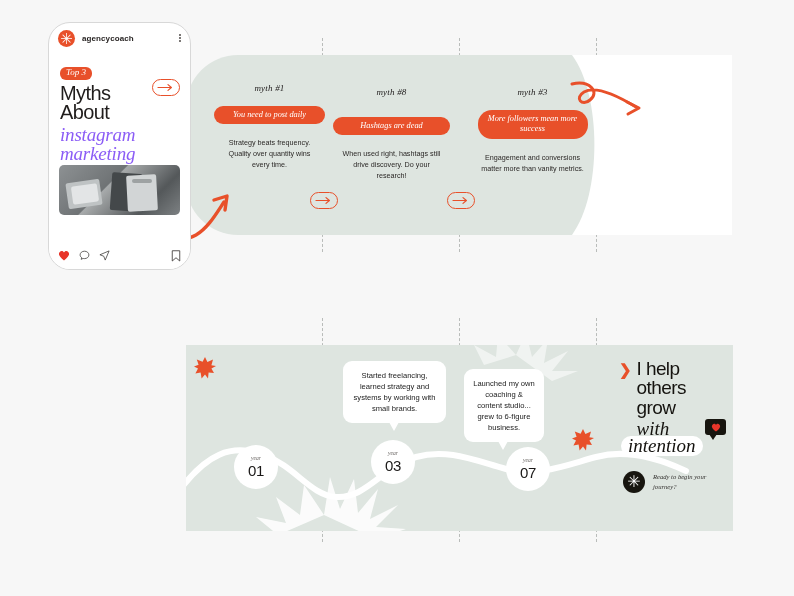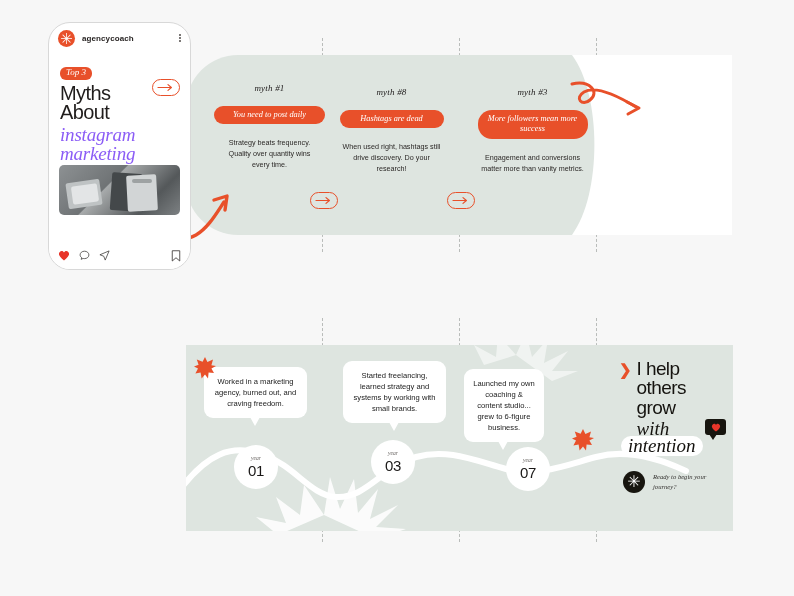--- a/index.html
+++ b/index.html
@@ -199,21 +199,21 @@
       <div class="panel-white" style="left:419px;right:0;"></div>
 
       <div class="pnl" style="left:15px;width:137px;padding-top:28px;">
         <div class="myth-label">myth #1</div>
         <div class="chip" style="margin-top:13px;width:111px;">You need to post daily</div>
         <div class="body-txt" style="margin-top:14px;width:97px;">Strategy beats frequency. Quality over quantity wins every time.</div>
       </div>
 
       <div class="pnl" style="left:137px;width:137px;padding-top:32px;">
         <div class="myth-label">myth #8</div>
-        <div class="chip" style="margin-top:13px;width:104px;">Hashtags are dead</div>
+        <div class="chip" style="margin-top:20px;width:117px;">Hashtags are dead</div>
         <div class="body-txt" style="margin-top:14px;width:100px;">When used right, hashtags still drive discovery. Do your research!</div>
         <div class="pill-btn" style="left:-13px;">
           <svg width="16" height="7" viewBox="0 0 16 7">
             <path d="M0 3.5 H13 M10 0.6 L13.4 3.5 L10 6.4" stroke="#e8502a" stroke-width="1.2" fill="none" stroke-linecap="round" stroke-linejoin="round"></path>
           </svg>
         </div>
       </div>
 
       <div class="pnl" style="left:274px;width:145px;padding-top:32px;">
         <div class="myth-label">myth #3</div>
@@ -310,21 +310,20 @@
         <g fill="#ffffff" opacity=".88">
           <path d="M138 170 l6 -38 l10 32 l14 -30 l4 34 l20 -24 l-8 30 l28 -14 l-22 22 l30 2 l-30 10 Z"></path>
           <path d="M138 170 l-20 -30 l-4 30 l-24 -18 l10 26 l-30 -6 l22 18 Z"></path>
         </g>
         <g fill="#ffffff" opacity=".55">
           <path d="M330 10 l10 -22 l6 24 l16 -18 l-4 24 l24 -12 l-16 20 l26 0 l-26 10 Z"></path>
           <path d="M330 10 l-18 -20 l-2 22 l-22 -12 l10 20 Z"></path>
         </g>
       </svg>
 
-      <div class="bubble" style="left:18px;top:22px;width:103px;">Worked in a marketing agency, burned out, and craving freedom.</div>
       <svg width="22" height="22" viewBox="0 0 22 22" style="position:absolute;left:8px;top:12px;">
         <path d="M11 0 l2.4 5 L19 2.6 l-1.6 5.6 L22 9 l-4.6 2.6 L20 16 l-5.4-.6 L14 21.6 11 17.4 7.6 21.6 6.6 15.4 1.4 16.4 4 11.6 0 9.4 4.6 7.8 2.8 2.6 8.6 4.8Z" fill="#e8502a"></path>
       </svg>
 
       <div class="bubble" style="left:157px;top:16px;width:103px;">Started freelancing, learned strategy and systems by working with small brands.</div>
 
       <div class="bubble" style="left:278px;top:24px;width:80px;">Launched my own coaching &amp; content studio... grew to 6-figure business.</div>
       <svg width="22" height="22" viewBox="0 0 22 22" style="position:absolute;left:386px;top:84px;">
         <path d="M11 0 l2.4 5 L19 2.6 l-1.6 5.6 L22 9 l-4.6 2.6 L20 16 l-5.4-.6 L14 21.6 11 17.4 7.6 21.6 6.6 15.4 1.4 16.4 4 11.6 0 9.4 4.6 7.8 2.8 2.6 8.6 4.8Z" fill="#e8502a"></path>
       </svg>

